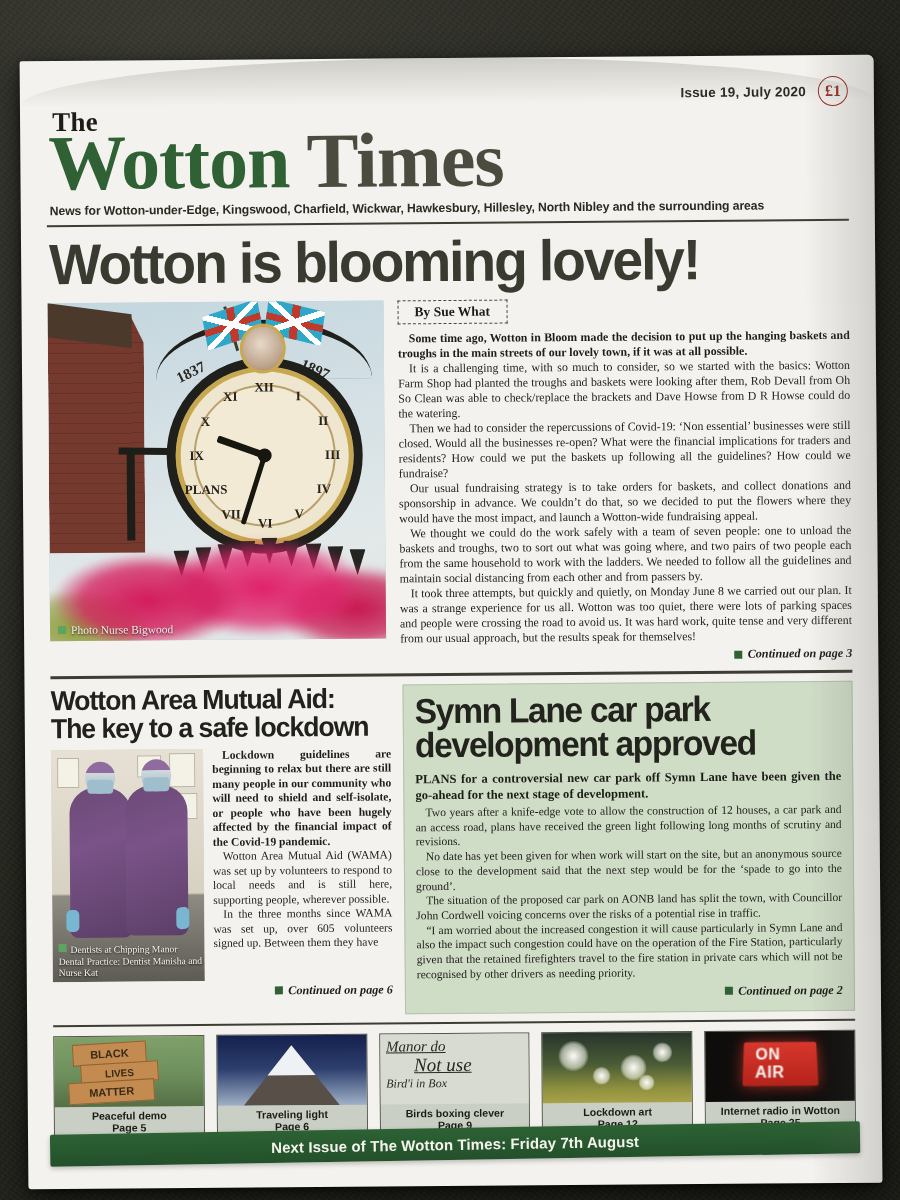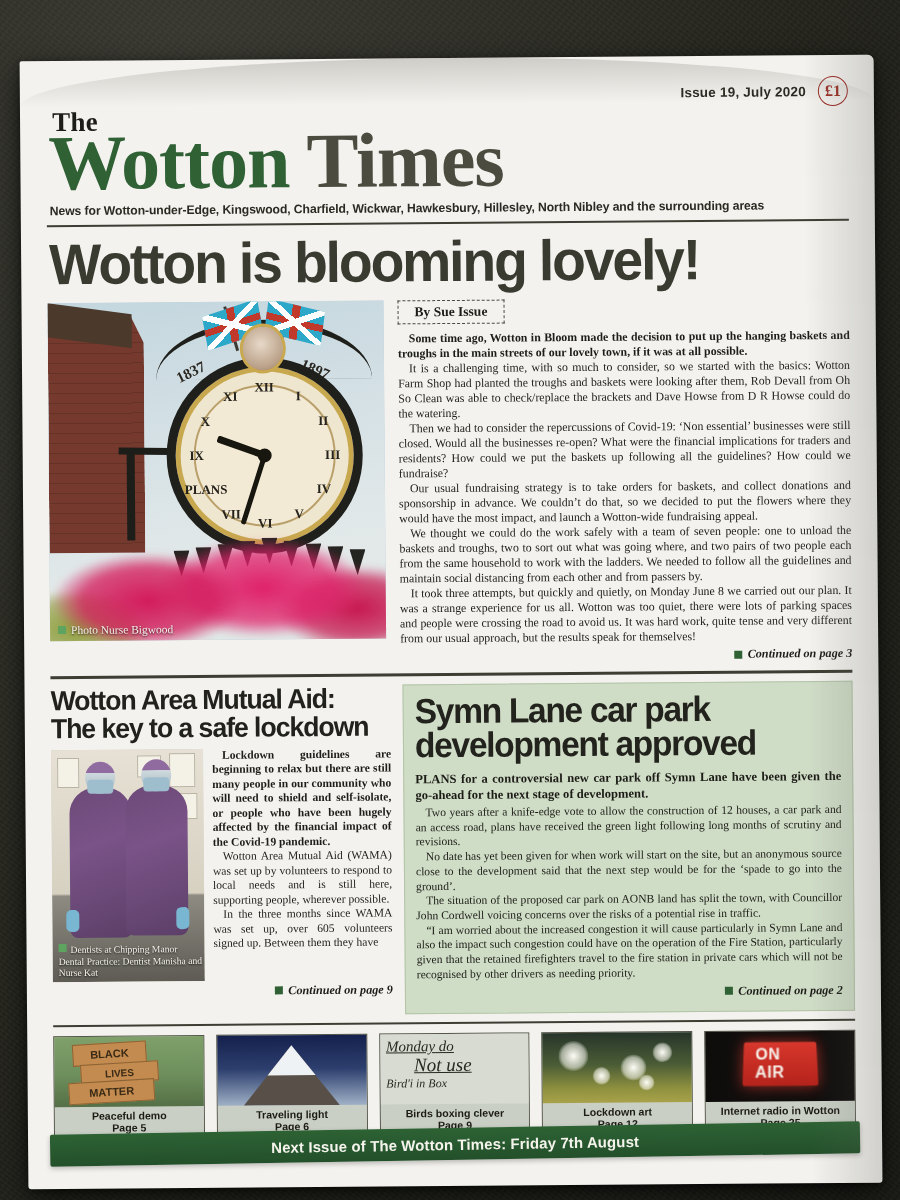--- a/index.html
+++ b/index.html
@@ -371,21 +371,21 @@
           </div>
       <div class="flowers"></div>
 
       <div class="photo-credit">
         <span class="sq light"></span>
         <span>Photo Nurse Bigwood</span>
       </div>
     </div>
 
     <div class="lead-col">
-      <div class="byline">By Sue Issue</div>
+      <div class="byline">By Sue What</div>
       <div class="body-text" id="lead-body">
             <p class="lede">Some time ago, Wotton in Bloom made the decision to put up the hanging baskets and troughs in the main streets of our lovely town, if it was at all possible.</p>
             <p>It is a challenging time, with so much to consider, so we started with the basics: Wotton Farm Shop had planted the troughs and baskets were looking after them, Rob Devall from Oh So Clean was able to check/replace the brackets and Dave Howse from D R Howse could do the watering.</p>
             <p>Then we had to consider the repercussions of Covid-19: ‘Non essential’ businesses were still closed. Would all the businesses re-open? What were the financial implications for traders and residents? How could we put the baskets up following all the guidelines? How could we fundraise?</p>
             <p>Our usual fundraising strategy is to take orders for baskets, and collect donations and sponsorship in advance. We couldn’t do that, so we decided to put the flowers where they would have the most impact, and launch a Wotton-wide fundraising appeal.</p>
             <p>We thought we could do the work safely with a team of seven people: one to unload the baskets and troughs, two to sort out what was going where, and two pairs of two people each from the same household to work with the ladders. We needed to follow all the guidelines and maintain social distancing from each other and from passers by.</p>
             <p>It took three attempts, but quickly and quietly, on Monday June 8 we carried out our plan. It was a strange experience for us all. Wotton was too quiet, there were lots of parking spaces and people were crossing the road to avoid us. It was hard work, quite tense and very different from our usual approach, but the results speak for themselves!</p>
           </div>
       <div class="contd">
         <span class="sq"></span>
@@ -429,21 +429,21 @@
 
         <div class="aid-text" id="aid-body">
               <p class="lede">Lockdown guidelines are beginning to relax but there are still many people in our community who will need to shield and self-isolate, or people who have been hugely affected by the financial impact of the Covid-19 pandemic.</p>
               <p>Wotton Area Mutual Aid (WAMA) was set up by volunteers to respond to local needs and is still here, supporting people, wherever possible.</p>
               <p>In the three months since WAMA was set up, over 605 volunteers signed up. Between them they have</p>
             </div>
       </div>
 
       <div class="contd">
         <span class="sq"></span>
-        <span>Continued on page 9</span>
+        <span>Continued on page 6</span>
       </div>
     </div>
 
     <div class="col-right">
       <div class="symn-head">
         <div>Symn Lane car park</div>
         <div>development approved</div>
       </div>
       <div class="symn-body" id="symn-body">
             <p class="lede">PLANS for a controversial new car park off Symn Lane have been given the go-ahead for the next stage of development.</p>
@@ -478,21 +478,21 @@
             <div class="mtn-peak"></div>
             <div class="mtn-snow"></div>
           </div>
           <div class="cap">
             <div>Traveling light</div>
             <div>Page 6</div>
           </div>
         </div>
         <div class="teaser">
           <div class="pic t-note">
-            <div class="hand-note" style="left: 6px; top: 4px; font-size: 15px; text-decoration: underline;">Monday do</div>
+            <div class="hand-note" style="left: 6px; top: 4px; font-size: 15px; text-decoration: underline;">Manor do</div>
             <div class="hand-note" style="left: 34px; top: 20px; font-size: 19px; text-decoration: underline;">Not use</div>
             <div class="hand-note" style="left: 6px; top: 42px; font-size: 12px; text-decoration: none;">Bird'i in Box</div>
           </div>
           <div class="cap">
             <div>Birds boxing clever</div>
             <div>Page 9</div>
           </div>
         </div>
         <div class="teaser">
           <div class="pic t-dand">

